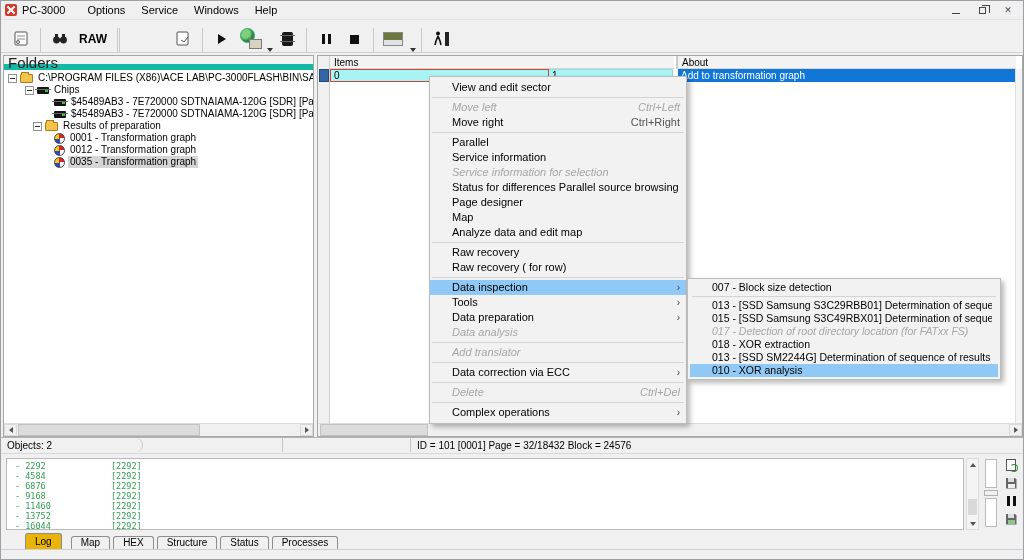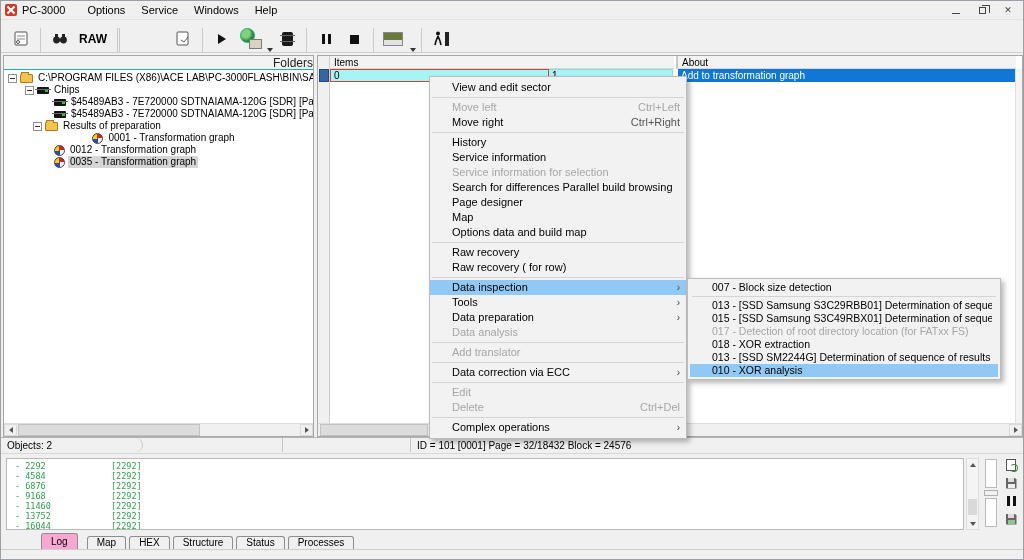--- a/index.html
+++ b/index.html
@@ -43,22 +43,22 @@
   .globe-net { position:relative; width:24px; height:22px; }
   .globe-net .globe { position:absolute; left:2px; top:0; width:15px; height:15px; border-radius:50%;
      background:radial-gradient(circle at 35% 35%, #7ed27e 0 35%, #2e8b3c 60%, #1c5f8a 100%); border:1px solid #2a6; }
   .globe-net .monitor { position:absolute; right:0; bottom:1px; width:13px; height:10px; background:#d9d2c0; border:1px solid #7a7a7a; }
   .img-glyph { width:20px; height:14px; border:1px solid #888; background:linear-gradient(#6b7a3c 0 55%, #dfe3e8 55% 100%); }
   .exit-man { display:flex; align-items:center; gap:2px; }
   .exit-man .door { width:4px; height:14px; background:#222; }
   
   .folders-panel { position:absolute; left:2px; top:54px; width:311px; height:382px;
     background:#fff; border:1px solid #a8a8a8; }
-  .panel-header { height:14px; line-height:14px; font-size:12px; padding-left:4px;
-    background:#f3f3f3; border-bottom:1px solid #14b8a6; color:#222;text-align:right; }
+  .panel-header { height:14px; line-height:14px; font-size:15px; padding-left:4px;
+    background:#f3f3f3; border-bottom:6px solid #14b8a6; color:#222; }
   .tree { padding-top:2px; overflow:hidden; height:352px; }
   .tree-row { height:12px; line-height:12px; font-size:10px; display:flex; align-items:center; white-space:nowrap; }
   .tree-row.selected .tree-label { background:#d5d5d5; }
   .expander { width:9px; height:9px; border:1px solid #919191; background:#fff; flex:none;
     display:flex; align-items:center; justify-content:center; margin-right:3px; position:relative; }
   .expander::before { content:""; width:5px; height:1px; background:#333; }
   .tree-icon { flex:none; margin-right:3px; }
   .icon-folder { width:13px; height:9px; background:#f4c34a; border:1px solid #a97d1d; border-radius:1px; position:relative; }
   .icon-folder::before { content:""; position:absolute; left:0; top:-3px; width:6px; height:2px; background:#f4c34a; border:1px solid #a97d1d; border-bottom:none; }
   .icon-chip { width:12px; height:7px; background:#141414; border-radius:1px; position:relative; }
@@ -116,29 +116,29 @@
   .pg-glyph { width:10px; height:12px; border:1px solid #555; background:#fff; position:relative; }
   .pg-glyph::before { content:""; position:absolute; right:-3px; bottom:-2px; width:6px; height:6px; border:1.5px solid #3a8a3a; border-radius:50%; border-left-color:transparent; }
   .floppy-glyph { width:11px; height:11px; background:#666; position:relative; clip-path:polygon(0 0, 82% 0, 100% 18%, 100% 100%, 0 100%); }
   .floppy-glyph::before { content:""; position:absolute; left:2px; top:0; width:6px; height:4px; background:#ddd; }
   .floppy-glyph::after { content:""; position:absolute; left:2px; bottom:1px; width:7px; height:4px; background:#eee; }
   .floppy-glyph.run::after { background:#8ec78e; }
   
   .tabbar { position:absolute; left:0; top:532px; width:100%; height:16px; display:flex; align-items:flex-end; padding-left:24px; background:#f0f0f0; }
   .tab { height:13px; line-height:12px; font-size:10px; padding:0 9px; margin-right:3px;
     border:1px solid #8d8d8d; border-bottom:none; border-radius:3px 3px 0 0; background:#f0f0f0; }
-  .tab.active { height:16px; line-height:15px; margin-right:9px; background:#f9a8d4; position:relative; z-index:2;margin-left:16px; }
+  .tab.active { height:16px; line-height:15px; margin-right:9px; background:#eab308; position:relative; z-index:2; }
   .bottom-strip { position:absolute; left:0; top:548px; width:100%; height:12px; background:#f0f0f0; border-top:1px solid #cfcfcf; }
   
   .ctx-menu { position:absolute; left:428px; top:75px; width:258px; background:#f2f2f2;
     border:1px solid #bcbcbc; box-shadow:3px 3px 5px rgba(0,0,0,.28); padding:3px 0; z-index:10; }
   .ctx-item { height:15px; line-height:15px; padding-left:22px; padding-right:6px; display:flex; align-items:flex-start; white-space:nowrap; }
   .ctx-item .mi-label { flex:1; overflow:hidden; }
   .ctx-item .mi-shortcut { color:#555; margin-left:12px; }
-  .ctx-item.disabled, .ctx-item.disabled .mi-shortcut { color:#a6a6a6; }
+  .ctx-item.disabled, .ctx-item.disabled .mi-shortcut { color:#a6a6a6;font-style:italic; }
   .ctx-item.highlighted { background:#90c8f6; }
   .mi-arrow { width:10px; text-align:right; color:#444; font-size:10px; }
   .ctx-sep { height:1px; background:#d4d4d4; margin:2px 2px; }
   .sub-menu { position:absolute; left:686px; top:277px; width:314px; background:#f2f2f2;
     border:1px solid #bcbcbc; box-shadow:3px 3px 5px rgba(0,0,0,.28); padding:2px 2px; z-index:11; }
   .sub-menu .ctx-item { height:13px; line-height:13px; font-size:10.5px; }
 </style>
 </head>
 <body>
 
@@ -249,21 +249,21 @@
       <div class="tree-row" style="padding-left: 38px;">
         <span style="width: 12px; flex: 0 0 auto;"></span>
         <span class="tree-icon icon-chip"></span>
         <span class="tree-label">$45489AB3 -  7E720000 SDTNAIAMA-120G [SDR] [Page: 18432 bytes (32 s</span>
       </div>
       <div class="tree-row" style="padding-left: 29px;">
         <span class="expander"></span>
         <span class="tree-icon icon-folder"></span>
         <span class="tree-label">Results of preparation</span>
       </div>
-      <div class="tree-row" style=" justify-content: center;">
+      <div class="tree-row" style="padding-left: 38px;">
         <span style="width: 12px; flex: 0 0 auto;"></span>
         <span class="tree-icon icon-graph"></span>
         <span class="tree-label">0001 - Transformation graph</span>
       </div>
       <div class="tree-row" style="padding-left: 38px;">
         <span style="width: 12px; flex: 0 0 auto;"></span>
         <span class="tree-icon icon-graph"></span>
         <span class="tree-label">0012 - Transformation graph</span>
       </div>
       <div class="tree-row selected" style="padding-left: 38px;">
@@ -392,39 +392,39 @@
     <div class="ctx-item disabled">
       <span class="mi-label">Move left</span>
       <span class="mi-shortcut">Ctrl+Left</span>
     </div>
     <div class="ctx-item">
       <span class="mi-label">Move right</span>
       <span class="mi-shortcut">Ctrl+Right</span>
     </div>
     <div class="ctx-sep"></div>
     <div class="ctx-item">
-      <span class="mi-label">History</span>
+      <span class="mi-label">Parallel</span>
     </div>
     <div class="ctx-item">
       <span class="mi-label">Service information</span>
     </div>
     <div class="ctx-item disabled">
       <span class="mi-label">Service information for selection</span>
     </div>
     <div class="ctx-item">
-      <span class="mi-label">Search for differences Parallel build browsing</span>
+      <span class="mi-label">Status for differences Parallel source browsing</span>
     </div>
     <div class="ctx-item">
       <span class="mi-label">Page designer</span>
     </div>
     <div class="ctx-item">
       <span class="mi-label">Map</span>
     </div>
     <div class="ctx-item">
-      <span class="mi-label">Options data and build map</span>
+      <span class="mi-label">Analyze data and edit map</span>
     </div>
     <div class="ctx-sep"></div>
     <div class="ctx-item">
       <span class="mi-label">Raw recovery</span>
     </div>
     <div class="ctx-item">
       <span class="mi-label">Raw recovery ( for row)</span>
     </div>
     <div class="ctx-sep"></div>
     <div class="ctx-item highlighted">
@@ -446,23 +446,20 @@
     <div class="ctx-item disabled">
       <span class="mi-label">Add translator</span>
     </div>
     <div class="ctx-sep"></div>
     <div class="ctx-item">
       <span class="mi-label">Data correction via ECC</span>
       <span class="mi-arrow">›</span>
     </div>
     <div class="ctx-sep"></div>
     <div class="ctx-item disabled">
-      <span class="mi-label">Edit</span>
-    </div>
-    <div class="ctx-item disabled">
       <span class="mi-label">Delete</span>
       <span class="mi-shortcut">Ctrl+Del</span>
     </div>
     <div class="ctx-sep"></div>
     <div class="ctx-item">
       <span class="mi-label">Complex operations</span>
       <span class="mi-arrow">›</span>
     </div>
   </div>
 

